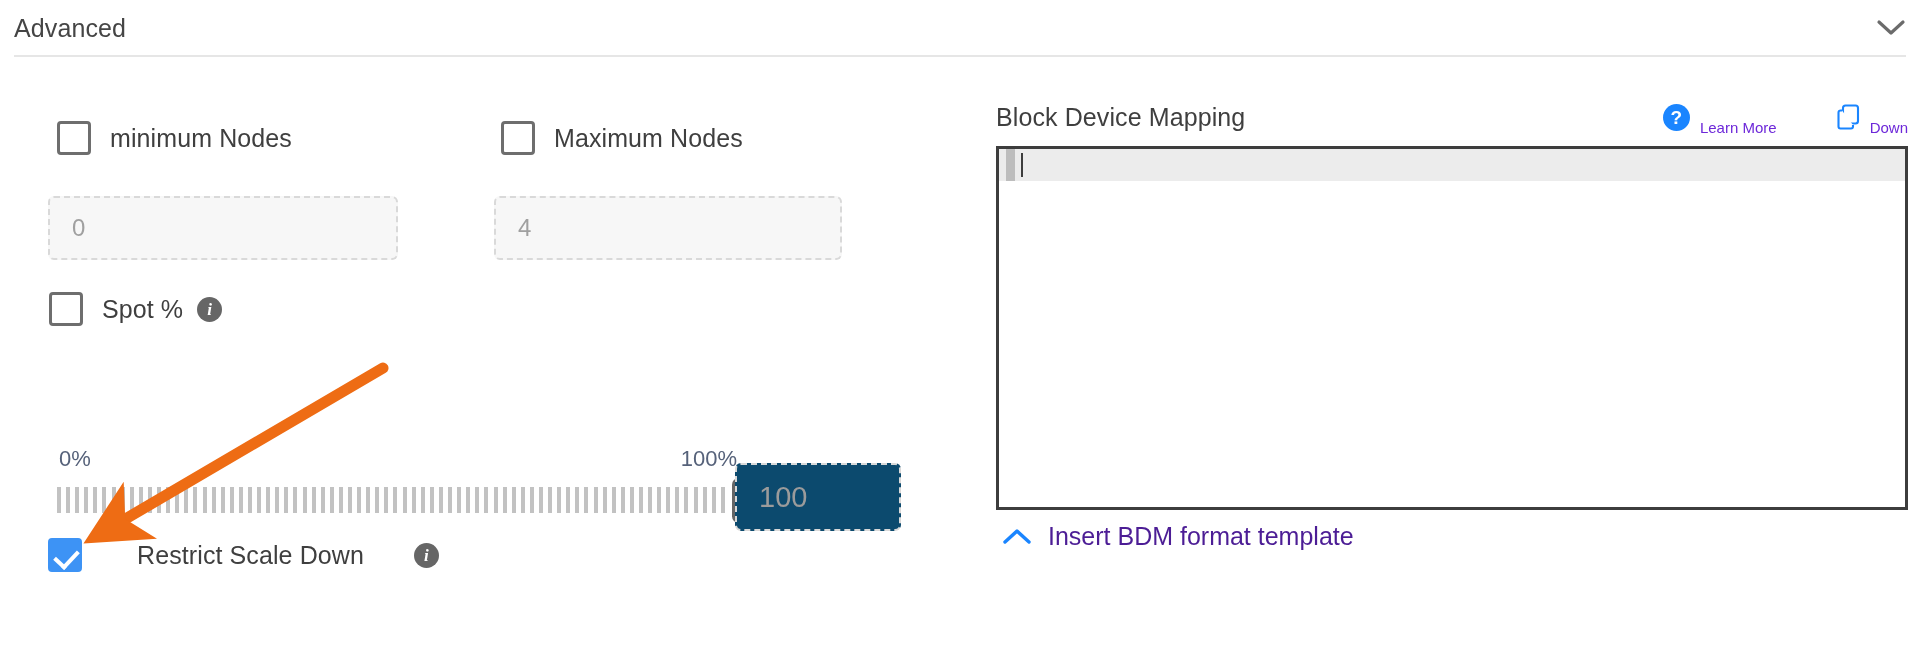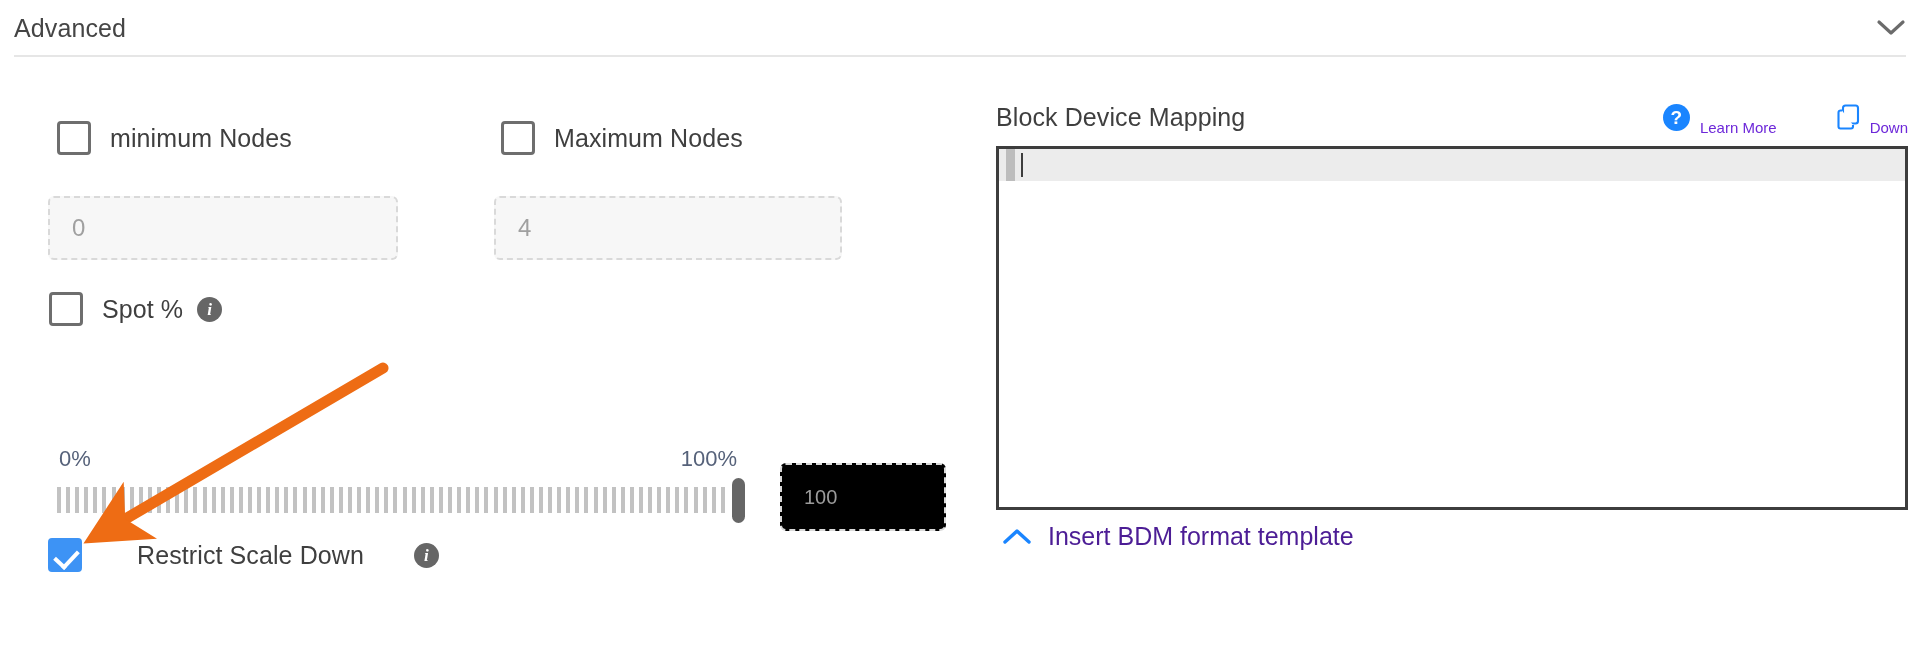--- a/index.html
+++ b/index.html
@@ -91,25 +91,25 @@
   .tick {
     width: 4px; height: 26px; background: #c2c2c2; margin-right: 5.1px; flex: none;
   }
   .slider-thumb {
     position: absolute; right: 2px; top: 32px;
     width: 13px; height: 45px; border-radius: 7px; background: #666666;
     cursor: grab;
   }
 
   .slider-value {
-    position: absolute; left: 780px; top: 407px;
+    position: absolute; left: 735px; top: 407px;
     width: 166px; height: 68px;
-    border: 2px dashed #d9d9d9; border-radius: 6px; background: #000000;
+    border: 2px dashed #d9d9d9; border-radius: 6px; background: #0c4a6e;
     display: flex; align-items: center; padding-left: 22px;
-    font-size: 20px; color: #9b9b9b; cursor: text;
+    font-size: 29px; color: #9b9b9b; cursor: text;
   }
 
   
   .right-col { position: absolute; left: 996px; top: 56px; width: 924px; height: 600px; }
 
   .bdm-head {
     position: absolute; left: 0; top: 44px; width: 912px; height: 34px;
     display: flex; align-items: center; gap: 12px;
   }
   .bdm-title { font-size: 25px; color: #3f3f3f; letter-spacing: .1px; }

